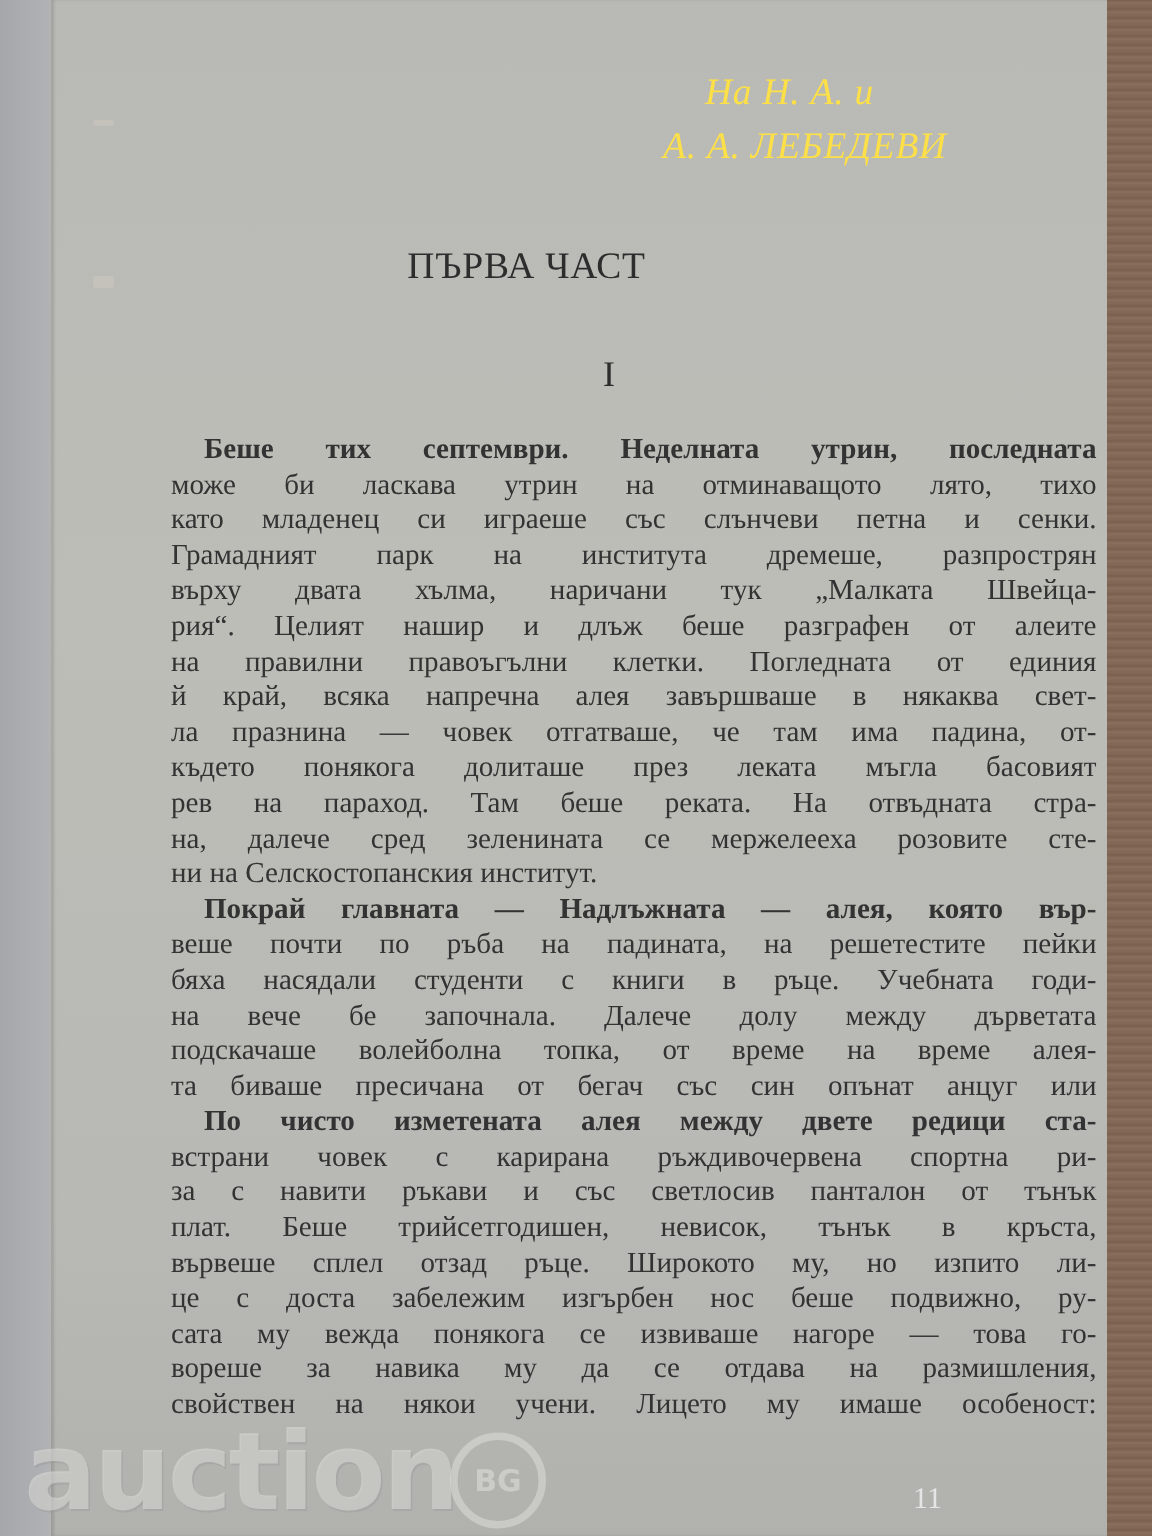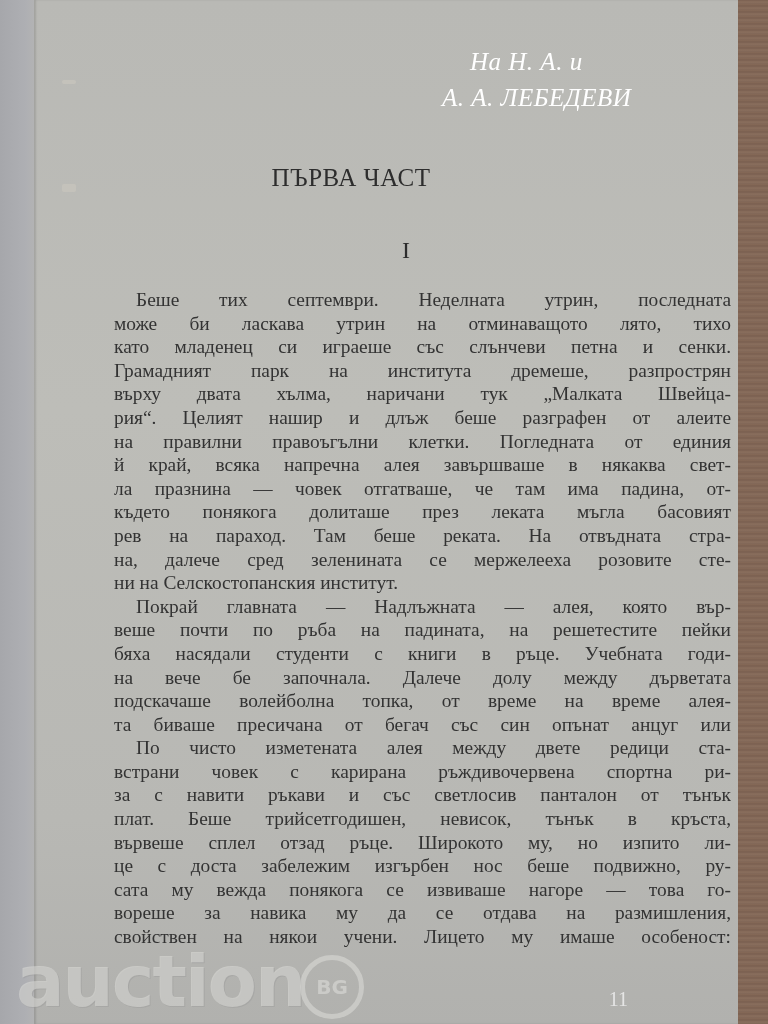--- a/index.html
+++ b/index.html
@@ -20,21 +20,21 @@
       position: absolute; left: 34px; top: 0; width: 704px; height: 1024px;
       background: linear-gradient(180deg, #b9b9b5 0%, #bdbdb8 40%, #b8b8b4 80%, #b1b1ae 100%);
       box-shadow: inset 2px 0 2px rgba(0,0,0,0.12);
     }
     .binding-notch {
       position: absolute; left: 28px; width: 14px; height: 8px;
       background: #c4c2bb; border-radius: 2px;
     }
     .dedication {
       position: absolute; left: 470px; top: 44px; width: 260px;
-      font-style: italic; font-size: 25px; line-height: 36px; color: #ffffff;
+      font-style: italic; font-size: 25px; line-height: 36px; color: #fde047;
       letter-spacing: 0.5px;
     }
     .dedication .l1 { padding-left: 0px; display: block; }
     .dedication .l2 { margin-left: -28px; display: block; }
     .part-title {
       position: absolute; left: 0; top: 164px; width: 670px; text-align: center;
       font-size: 25px; color: #2d2d2d; letter-spacing: 0.5px;
     }
     .part-title span { position: relative; left: 16px; }
     .chapter-num {
@@ -43,21 +43,21 @@
     }
     .chapter-num span { position: relative; left: 22px; }
     .body-text {
       position: absolute; left: 114px; top: 288px; width: 617px;
       font-size: 19.4px; line-height: 23.6px; color: #333333;
     }
     .body-text .line {
       display: block; text-align: justify; text-align-last: justify;
       white-space: nowrap; overflow: visible; height: 23.6px;
     }
-    .body-text .line.indent { padding-left: 22px; }
+    .body-text .line.indent { padding-left: 22px; font-weight: bold; }
     .body-text .line.last { text-align-last: left; }
     .line-inner { display: inline-block; width: 100%; text-align: justify; text-align-last: justify; white-space: normal; }
     .line.last .line-inner { text-align-last: left; }
     .page-number {
       position: absolute; left: 0; top: 988px; width: 620px; text-align: right;
       font-size: 20px; color: #e5e5e5;
     }
     .page-number span { position: relative; left: 8px; }
     .watermark {
       position: absolute; left: 16px; top: 945px; font-family: "DejaVu Sans", sans-serif;

